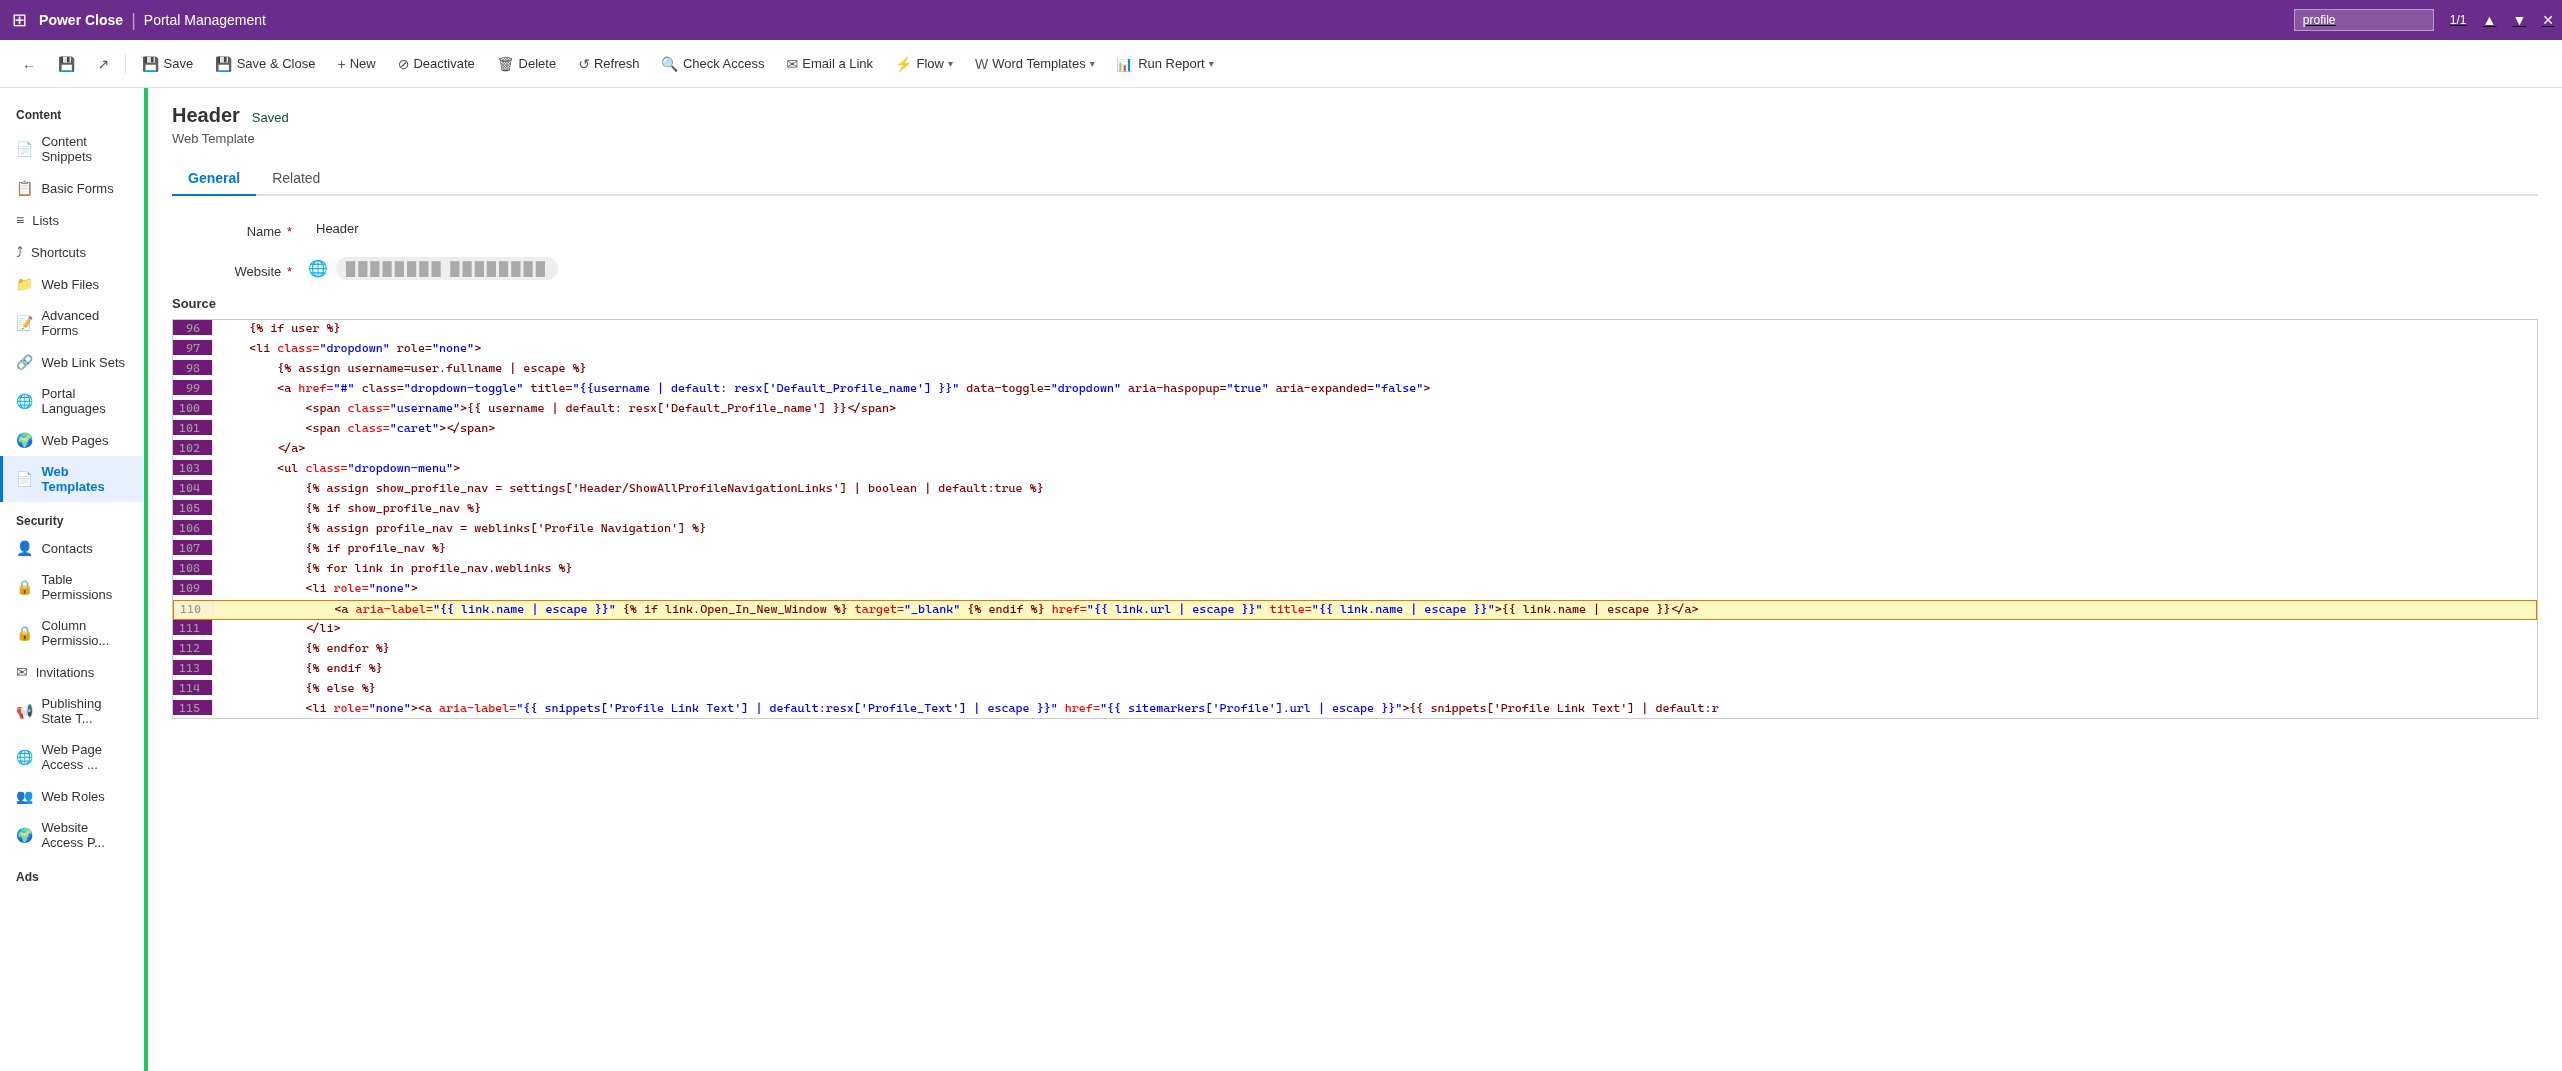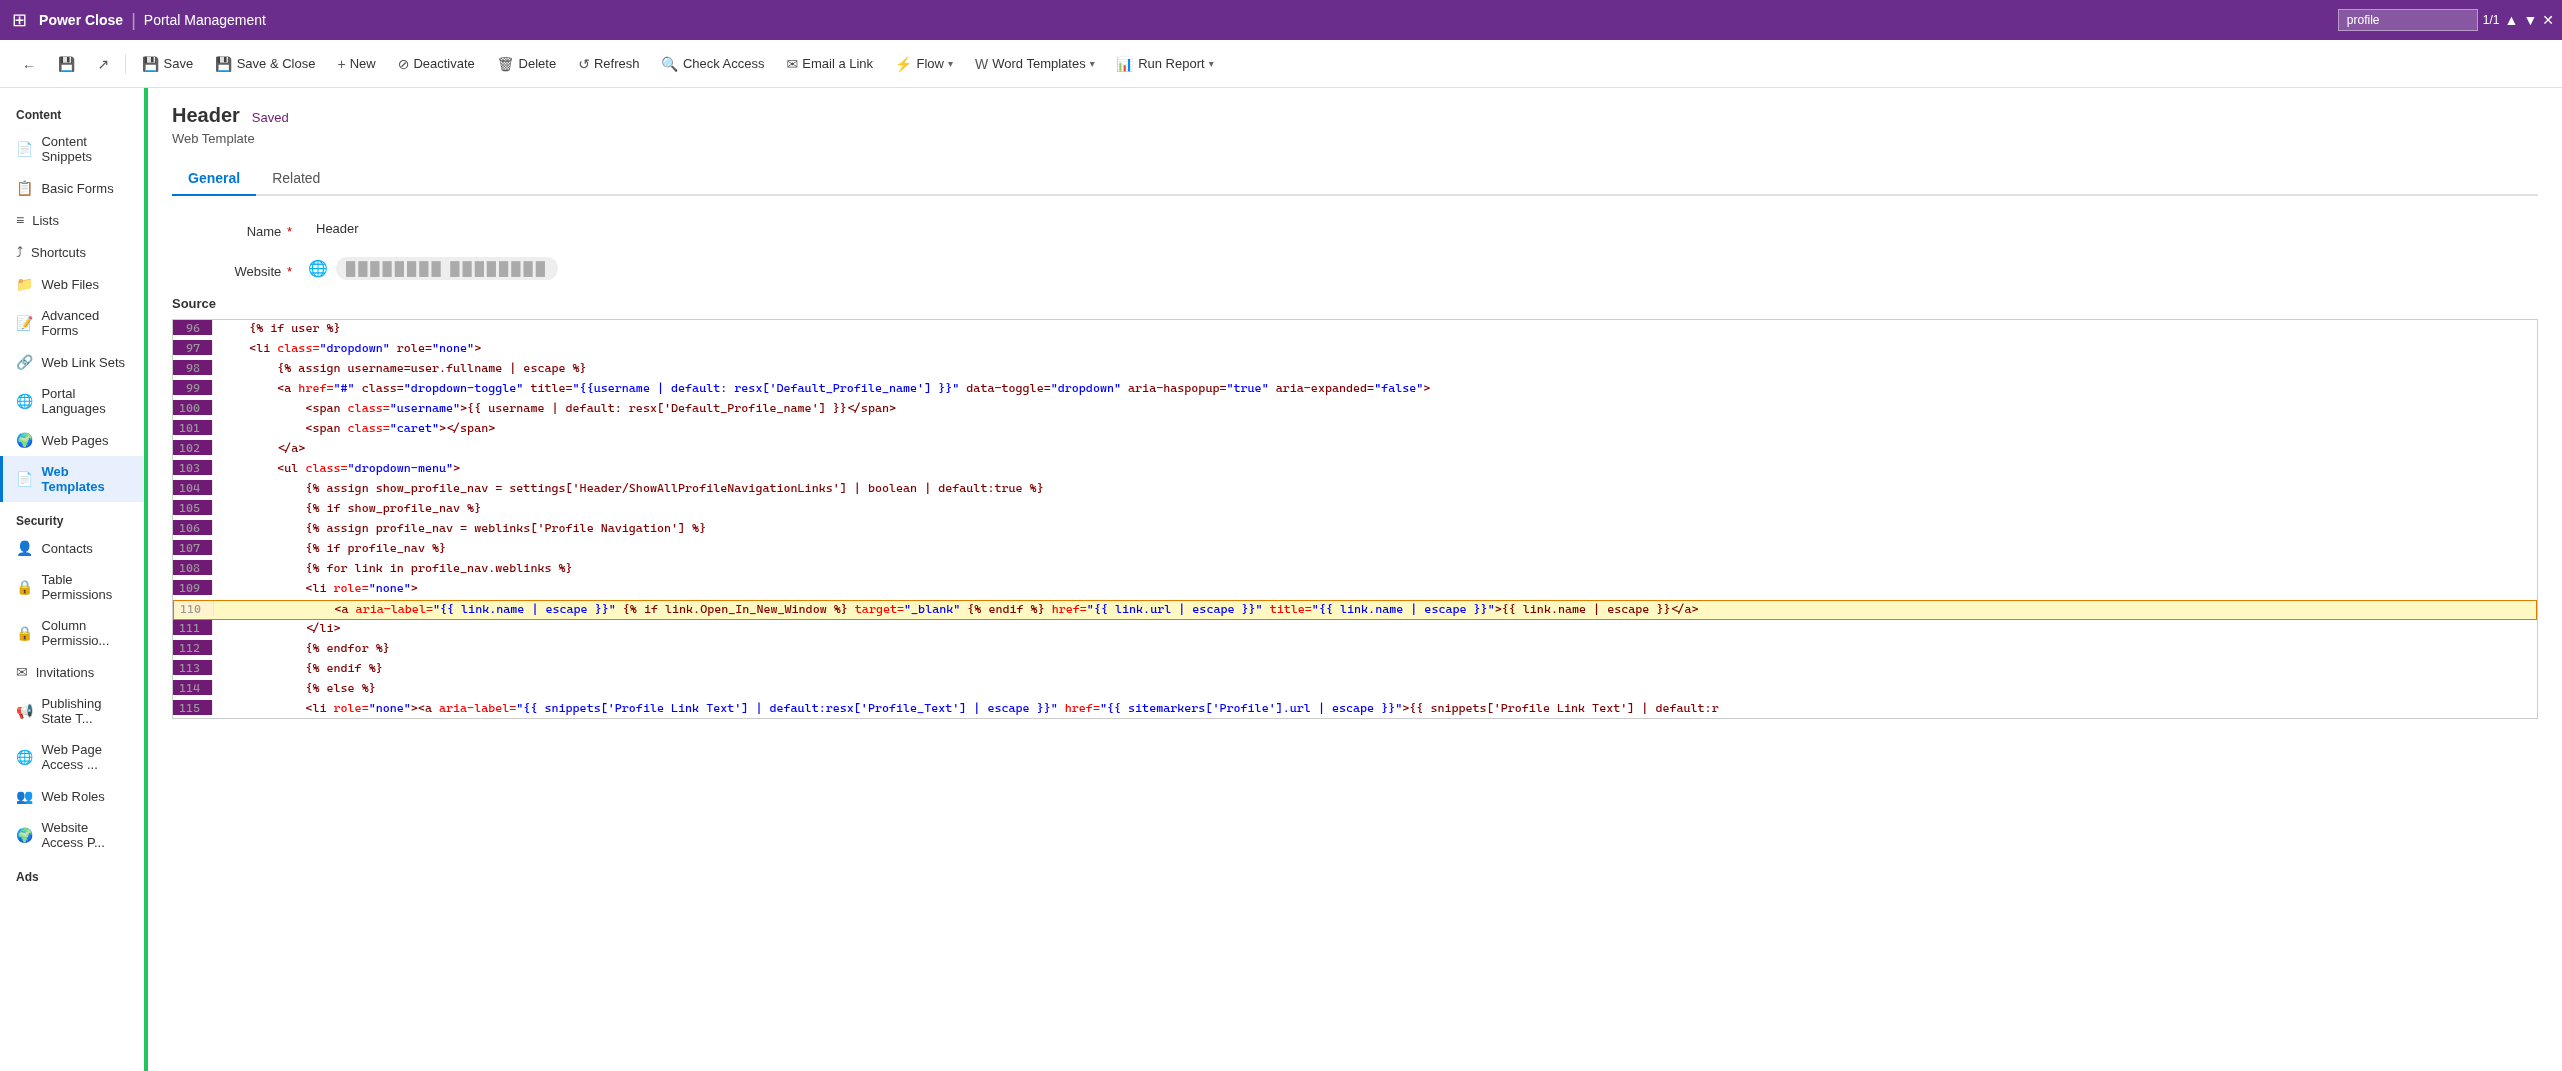--- a/index.html
+++ b/index.html
@@ -30,21 +30,22 @@
       font-size: 18px;
     }
     .top-bar-title {
       color: white;
       font-size: 14px;
     }
     .top-bar-right {
       margin-left: auto;
       display: flex;
       align-items: center;
-      gap: 5px;
+      gap: 16px;
+      text-decoration: underline;
     }
     .search-box {
       background: rgba(255,255,255,0.2);
       border: 1px solid rgba(255,255,255,0.4);
       color: white;
       padding: 3px 8px;
       width: 140px;
       font-size: 12px;
     }
     .search-box::placeholder { color: rgba(255,255,255,0.7); }
@@ -129,21 +130,21 @@
       gap: 12px;
       margin-bottom: 4px;
     }
     .page-title {
       font-size: 20px;
       font-weight: 600;
       color: #333;
     }
     .page-saved {
       font-size: 13px;
-      color: #701a75;
+      color: #14532d;
     }
     .page-subtitle {
       font-size: 13px;
       color: #555;
       margin-bottom: 16px;
     }
 
     
     .tabs {
       display: flex;

